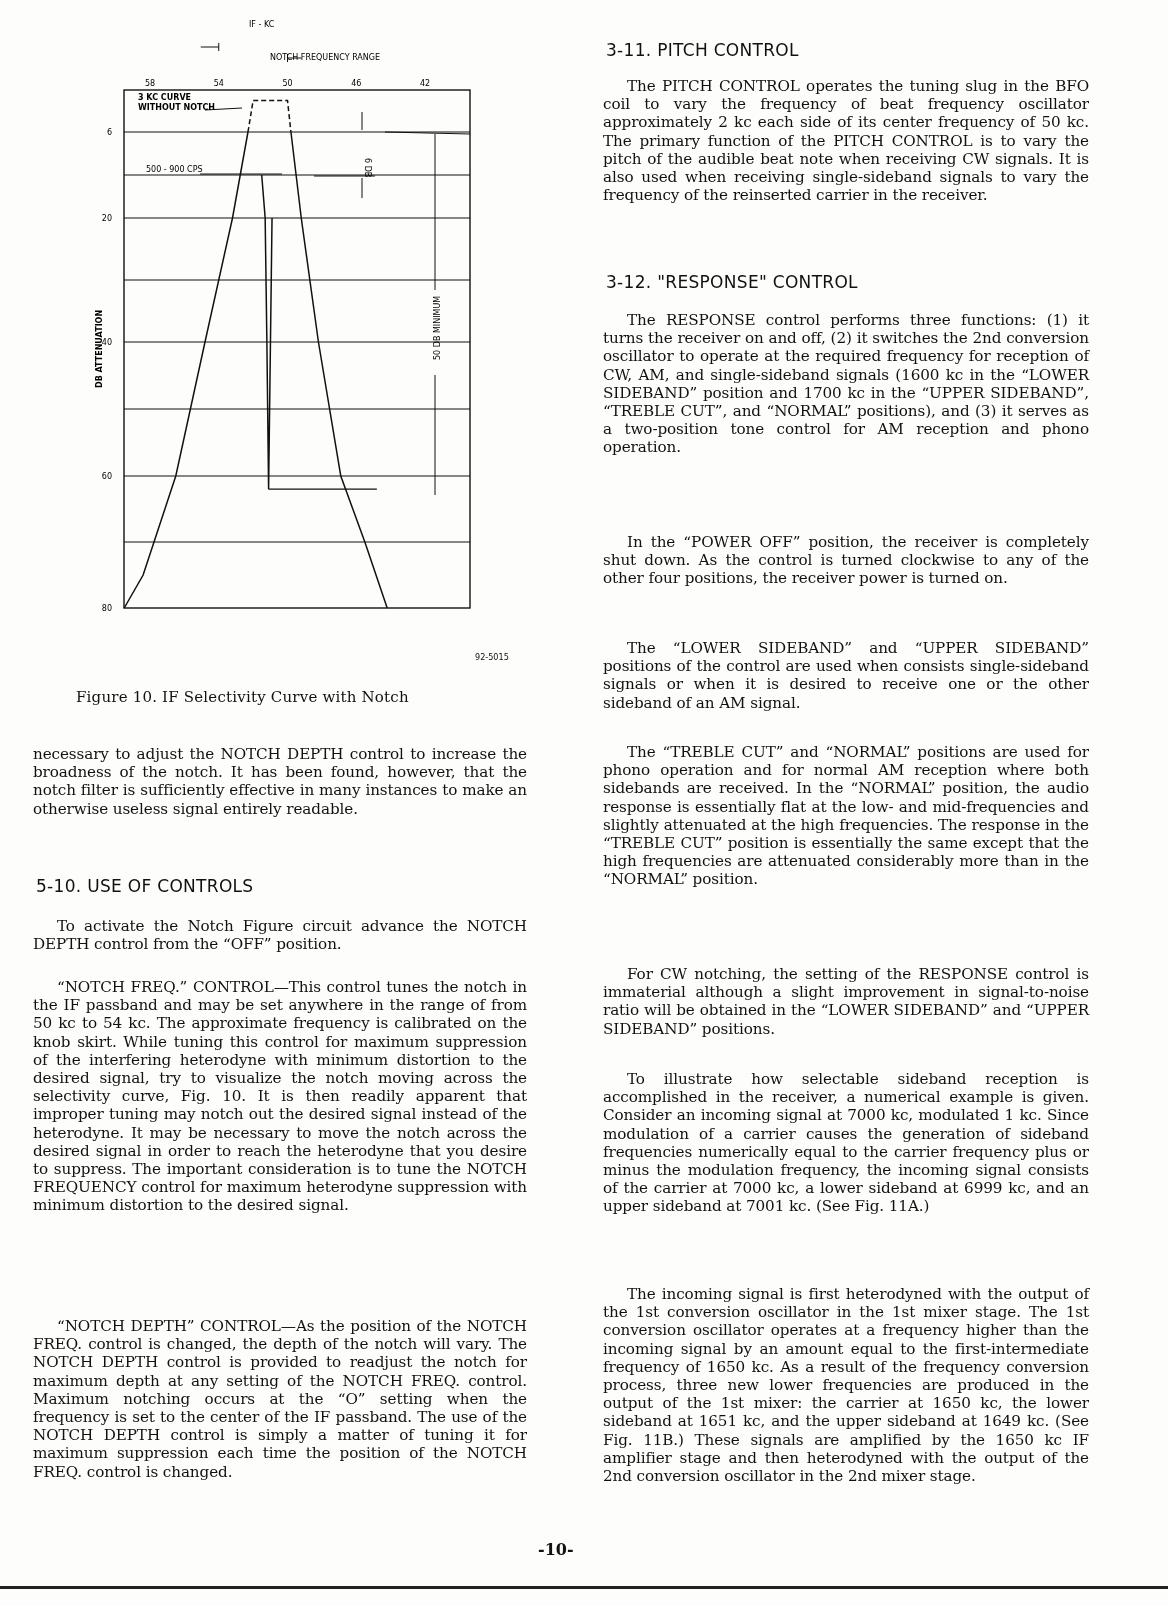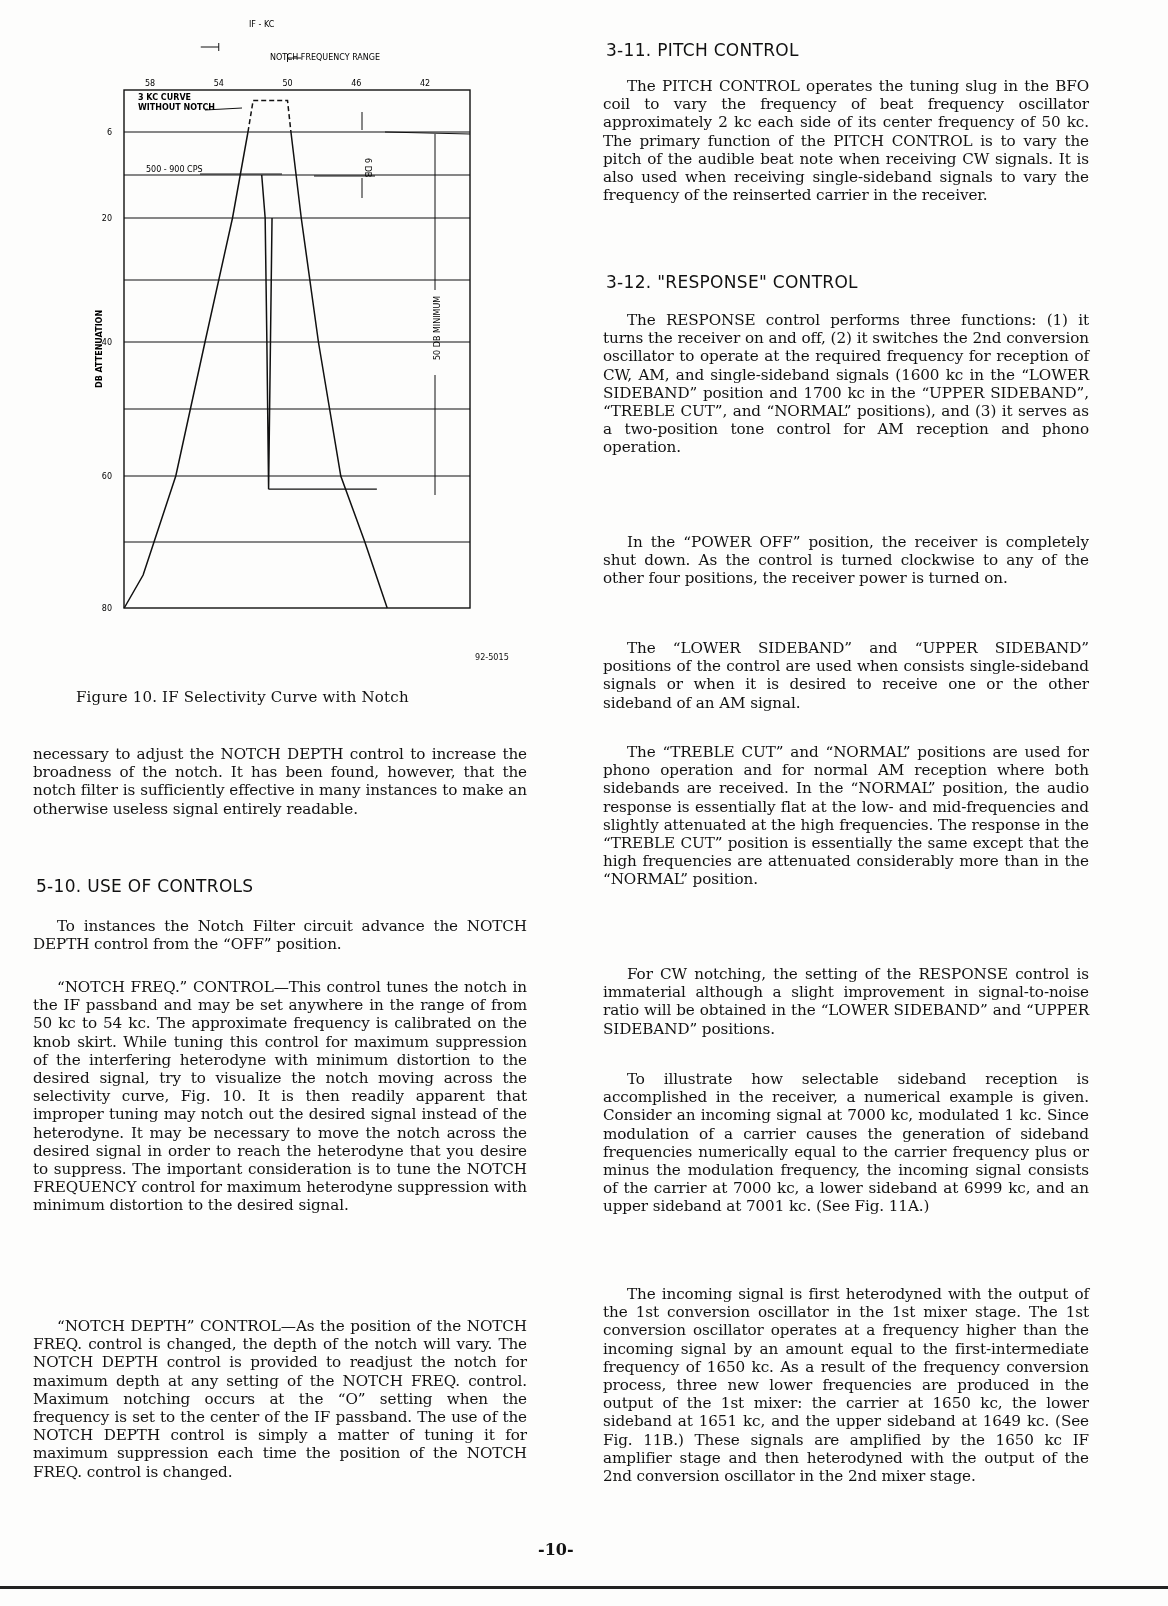--- a/index.html
+++ b/index.html
@@ -95,21 +95,21 @@
     <div class="fig-caption">Figure 10.  IF Selectivity Curve with Notch</div>
   </div>
 
   <div class="blk" style="top:732px">
     <p style="text-indent:0">necessary to adjust the NOTCH DEPTH control to increase the broadness of the notch.  It has been found, however, that the notch filter is sufficiently effective in many instances to make an otherwise useless signal entirely readable.</p>
   </div>
   <div class="blk" style="top:860px">
     <h2 class="sec-head">5-10.  USE OF CONTROLS</h2>
   </div>
   <div class="blk" style="top:904px">
-    <p>To instances the Notch Filter circuit advance the NOTCH DEPTH control from the “OFF” position.</p>
+    <p>To activate the Notch Figure circuit advance the NOTCH DEPTH control from the “OFF” position.</p>
   </div>
   <div class="blk" style="top:965px">
     <p>“NOTCH FREQ.” CONTROL—This control tunes the notch in the IF passband and may be set anywhere in the range of from 50 kc to 54 kc.  The approximate frequency is calibrated on the knob skirt.  While tuning this control for maximum suppression of the interfering heterodyne with minimum distortion to the desired signal, try to visualize the notch moving across the selectivity curve, Fig. 10.  It is then readily apparent that improper tuning may notch out the desired signal instead of the heterodyne.  It may be necessary to move the notch across the desired signal in order to reach the heterodyne that you desire to suppress.  The important consideration is to tune the NOTCH FREQUENCY control for maximum heterodyne suppression with minimum distortion to the desired signal.</p>
   </div>
   <div class="blk" style="top:1304px">
     <p>“NOTCH DEPTH” CONTROL—As the position of the NOTCH FREQ. control is changed, the depth of the notch will vary.  The NOTCH DEPTH control is provided to readjust the notch for maximum depth at any setting of the NOTCH FREQ. control.  Maximum notching occurs at the “O” setting when the frequency is set to the center of the IF passband.  The use of the NOTCH DEPTH control is simply a matter of tuning it for maximum suppression each time the position of the NOTCH FREQ. control is changed.</p>
   </div>
 </div>
 
 <div id="right" class="col">

